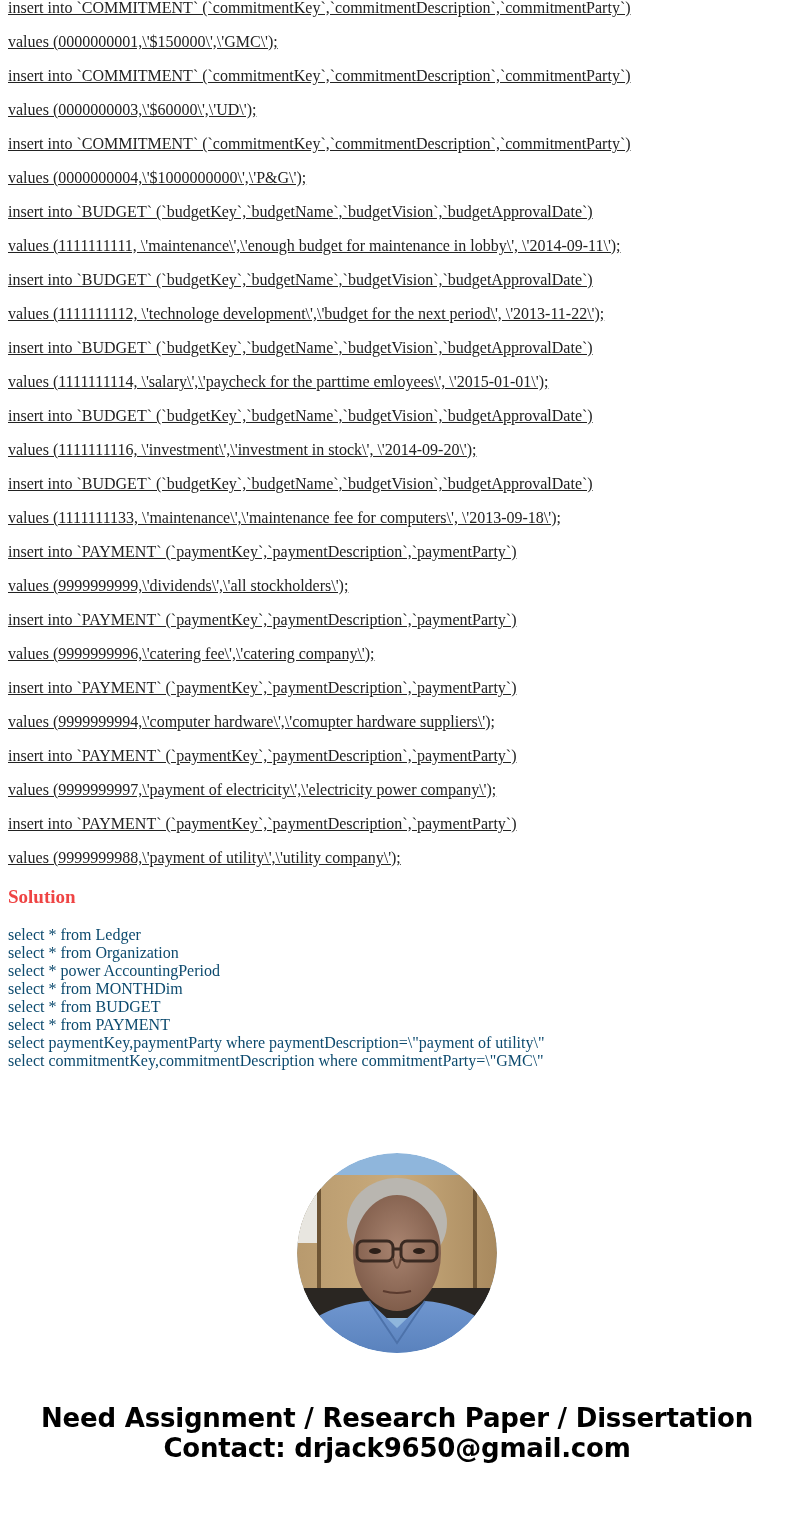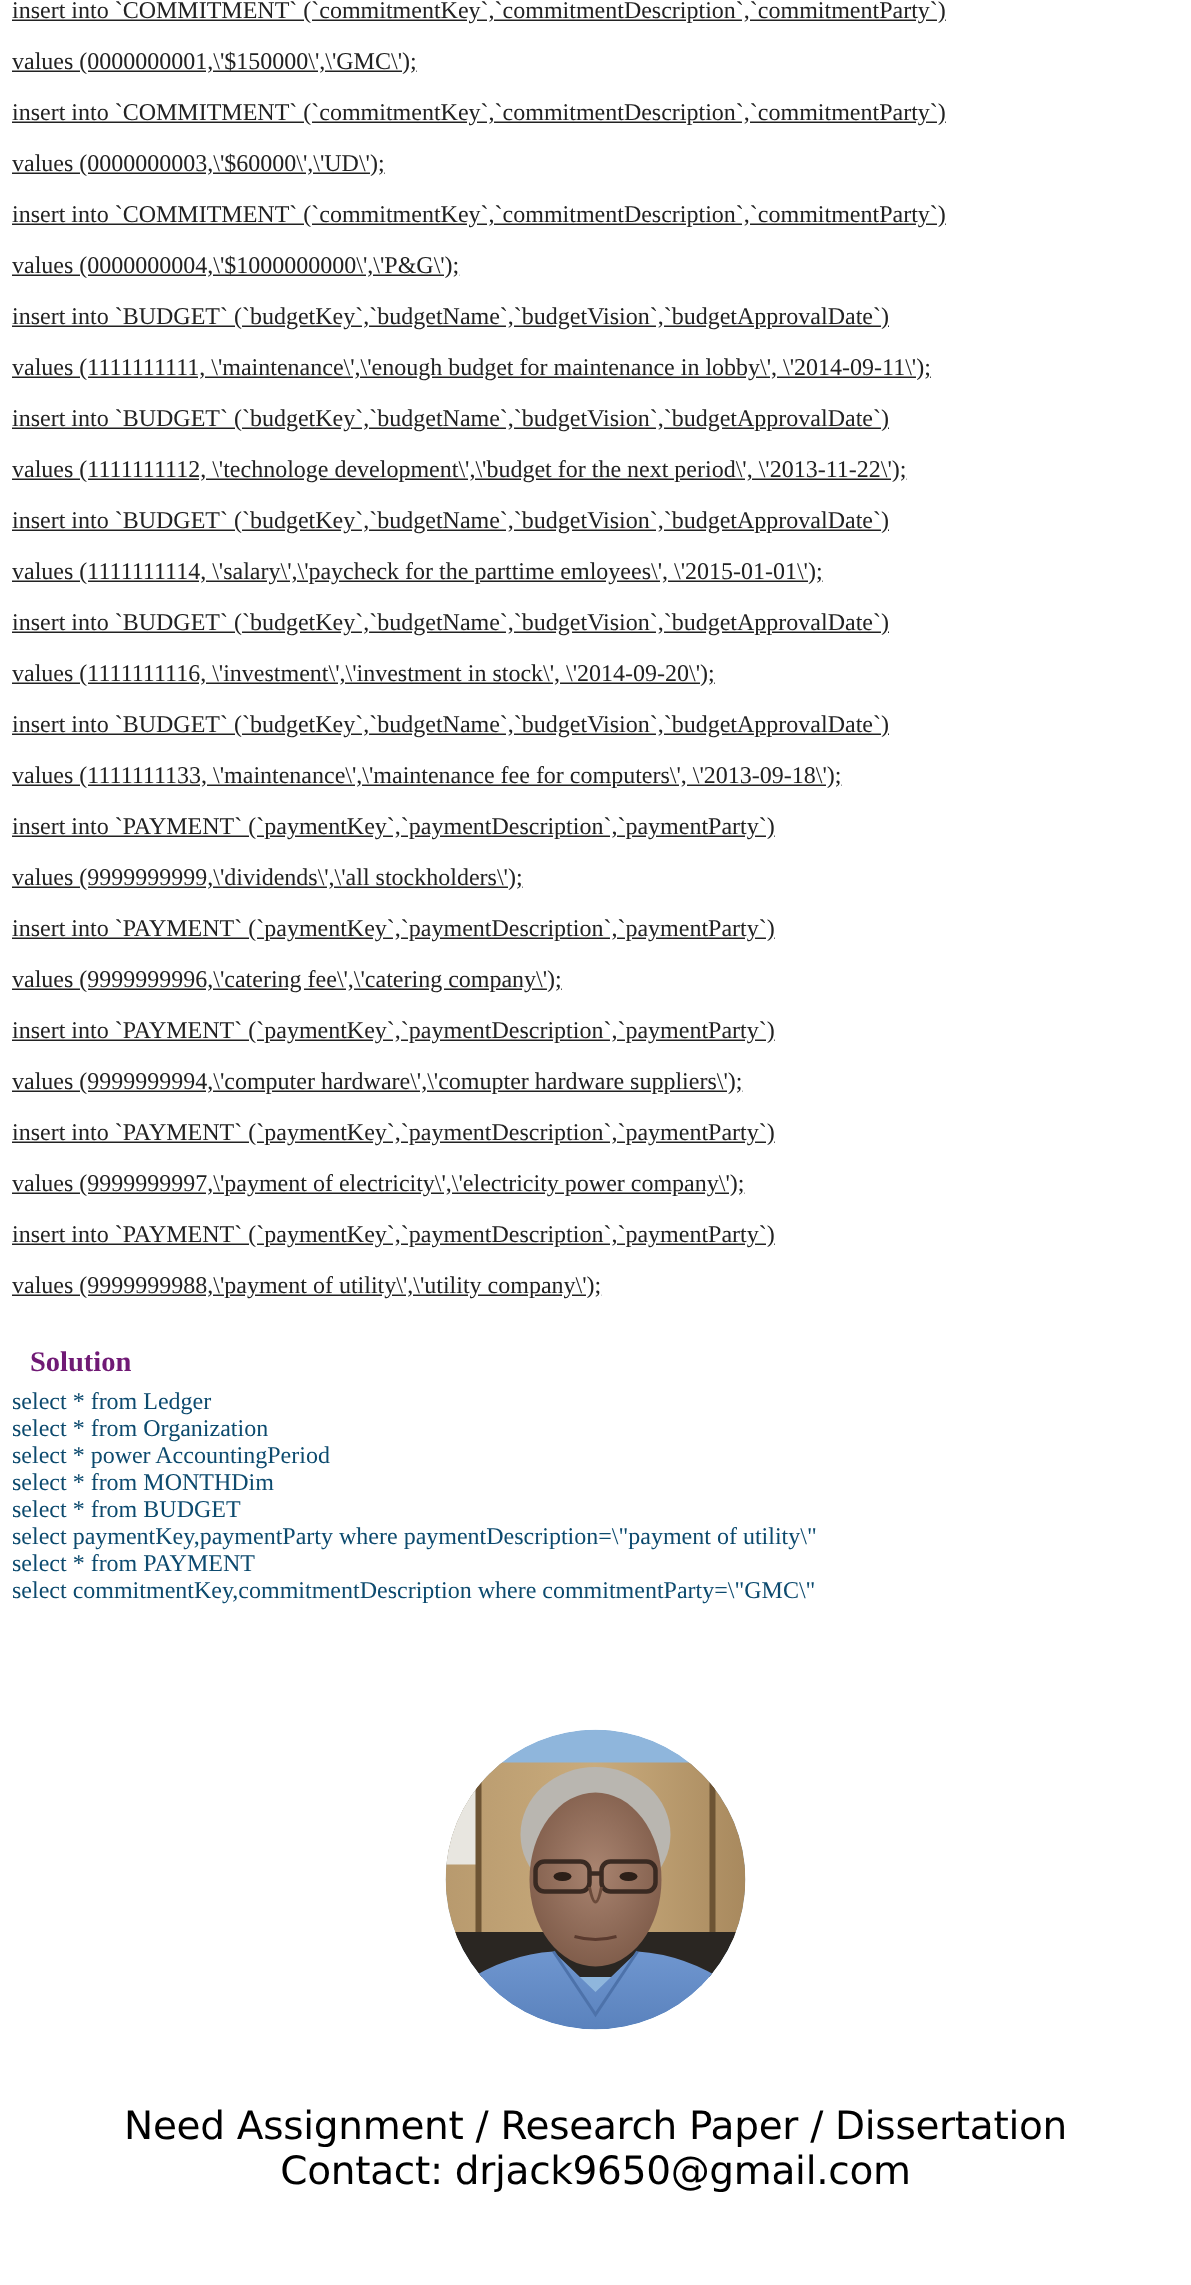--- a/index.html
+++ b/index.html
@@ -13,27 +13,27 @@
       overflow: hidden;
     }
     .content { position: absolute; left: 8px; top: -1px; width: 780px; text-decoration: underline; }
     .sql-line {
       margin: 0;
       height: 34px;
       line-height: 18px;
       white-space: pre;
     }
     .solution-heading {
-      margin: 12px;
+      margin: 0;
       position: absolute;
       left: 8px;
       top: 886px;
       font-size: 19px;
       font-weight: bold;
-      color: #701a75;
+      color: #ef4444;
       line-height: 22px;
     }
     .solution-block {
       position: absolute;
       left: 8px;
       top: 926px;
       line-height: 18px;
       color: #0c4a6e;
     }
     .solution-block div { white-space: pre; }
@@ -46,21 +46,21 @@
       border-radius: 50%;
       overflow: hidden;
     }
     .footer {
       position: absolute;
       left: 0;
       width: 794px;
       top: 1403px;
       text-align: center;
       font-family: "DejaVu Sans", sans-serif;
-      font-weight: normal;
+      font-weight: bold;
       font-size: 26px;
       line-height: 30px;
       color: #000000;
       letter-spacing: -0.2px;
     }
     .footer div { white-space: nowrap; }
   </style>
 </head>
 <body>
 
@@ -94,22 +94,22 @@
 </div>
 
 <h3 class="solution-heading">Solution</h3>
 
 <div class="solution-block">
   <div>select * from Ledger</div>
   <div>select * from Organization</div>
   <div>select * power AccountingPeriod</div>
   <div>select * from MONTHDim</div>
   <div>select * from BUDGET</div>
+  <div>select * from PAYMENT</div>
   <div>select paymentKey,paymentParty where paymentDescription=\"payment of utility\"</div>
-  <div>select * from PAYMENT</div>
   <div>select commitmentKey,commitmentDescription where commitmentParty=\"GMC\"</div>
 </div>
 
 <div class="avatar" title="Author portrait photo">
   <svg width="200" height="200" viewBox="0 0 200 200">
     <defs>
       <clipPath id="circ">
           <circle cx="100" cy="100" r="100"></circle>
         </clipPath>
       <linearGradient id="wall" x1="0" y1="0" x2="1" y2="0">

